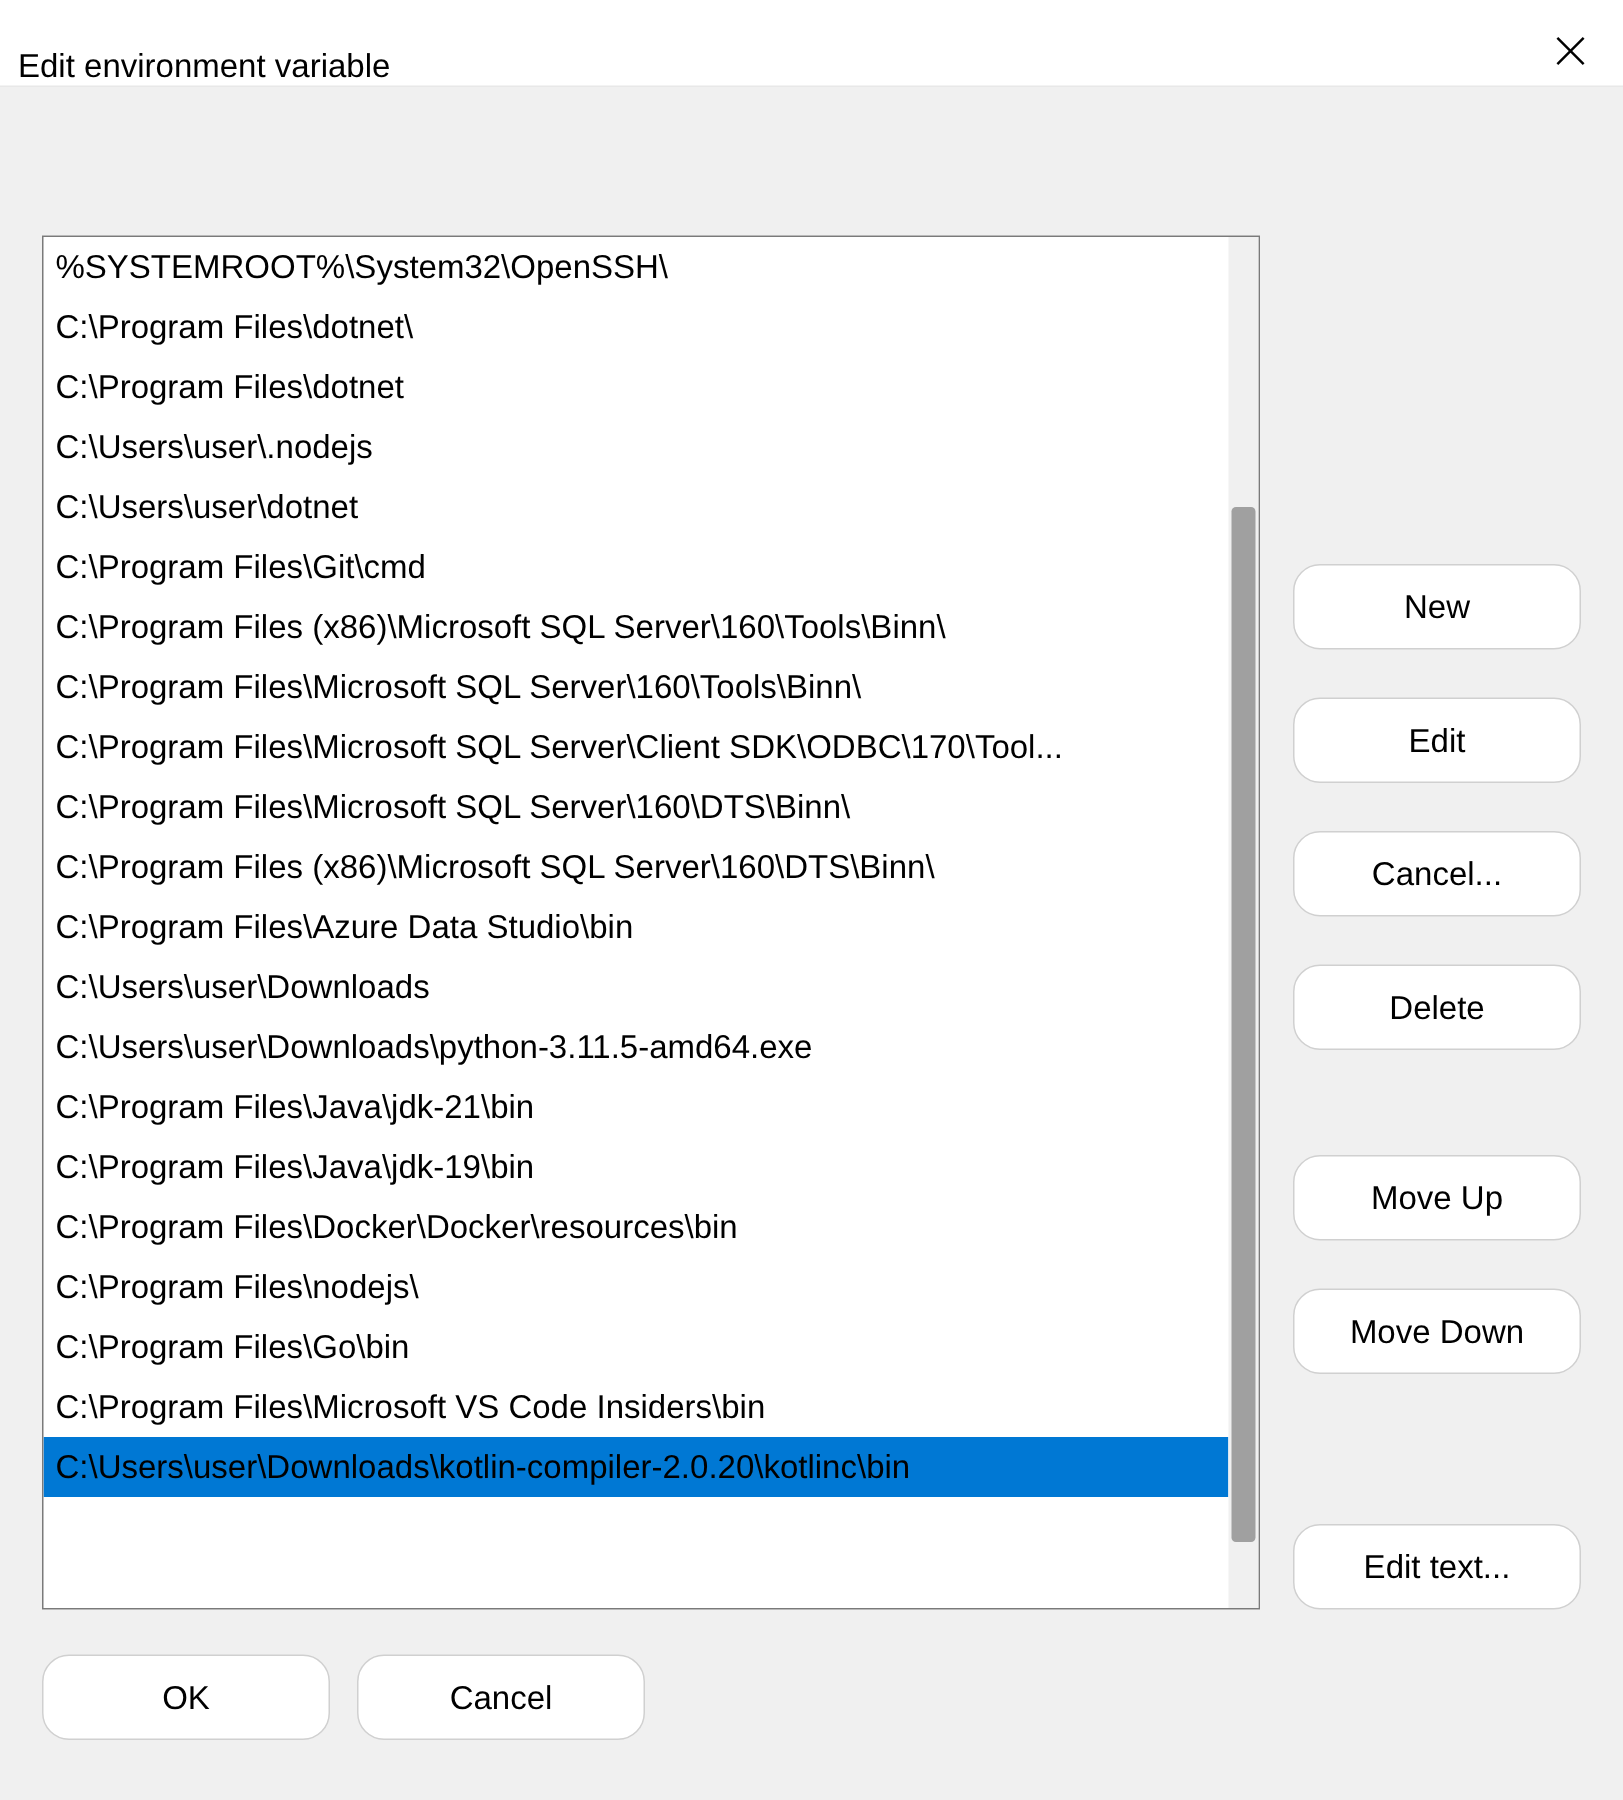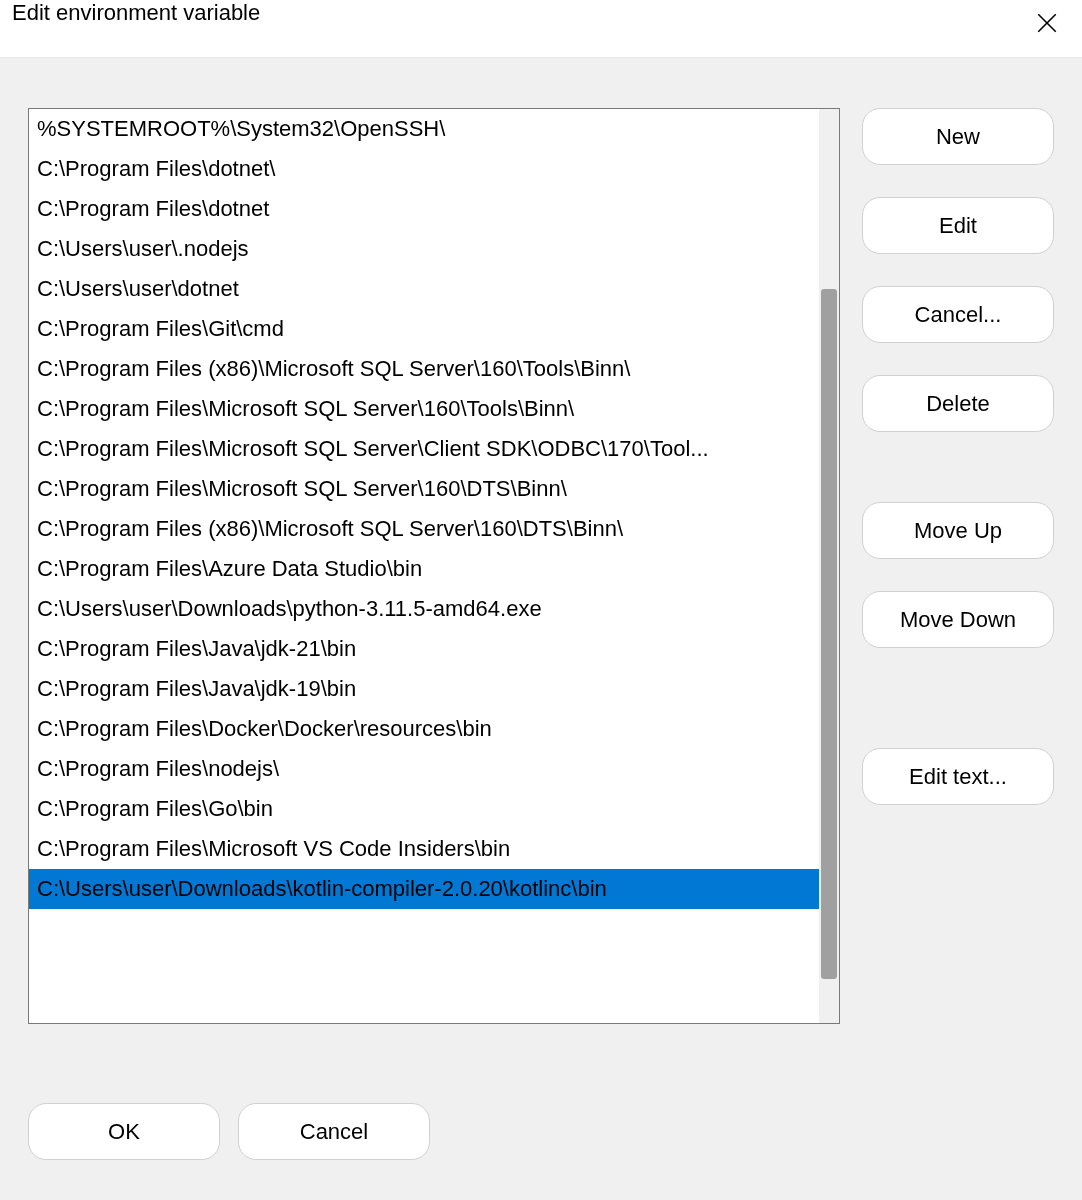--- a/index.html
+++ b/index.html
@@ -18,21 +18,21 @@
       width: 100%;
       height: 100%;
       background: #f0f0f0;
       display: flex;
       flex-direction: column;
     }
     .titlebar {
       height: 58px;
       background: #ffffff;
       display: flex;
-      align-items: flex-start;
+      align-items: flex-end;
       justify-content: space-between;
       padding: 0 12px;
       border-bottom: 1px solid #e8e8e8;
     }
     .title {
       font-size: 22px;
       color: #000;
       font-weight: 400;
     }
     .close-btn {
@@ -45,20 +45,21 @@
     }
     .close-btn svg {
       width: 20px;
       height: 20px;
     }
     .content {
       flex: 1;
       display: flex;
       padding: 50px 28px 30px 28px;
       gap: 22px;
+      align-items: flex-end;
     }
     .listbox-container {
       flex: 1;
       border: 1px solid #7a7a7a;
       background: #ffffff;
       height: 916px;
       display: flex;
       overflow: hidden;
     }
     .listbox {
@@ -154,20 +155,21 @@
           <div class="list-item">C:\Program Files\dotnet</div>
           <div class="list-item">C:\Users\user\.nodejs</div>
           <div class="list-item">C:\Users\user\dotnet</div>
           <div class="list-item">C:\Program Files\Git\cmd</div>
           <div class="list-item">C:\Program Files (x86)\Microsoft SQL Server\160\Tools\Binn\</div>
           <div class="list-item">C:\Program Files\Microsoft SQL Server\160\Tools\Binn\</div>
           <div class="list-item">C:\Program Files\Microsoft SQL Server\Client SDK\ODBC\170\Tool...</div>
           <div class="list-item">C:\Program Files\Microsoft SQL Server\160\DTS\Binn\</div>
           <div class="list-item">C:\Program Files (x86)\Microsoft SQL Server\160\DTS\Binn\</div>
           <div class="list-item">C:\Program Files\Azure Data Studio\bin</div>
+          <div class="list-item">C:\Users\user\Downloads</div>
           <div class="list-item">C:\Users\user\Downloads\python-3.11.5-amd64.exe</div>
           <div class="list-item">C:\Program Files\Java\jdk-21\bin</div>
           <div class="list-item">C:\Program Files\Java\jdk-19\bin</div>
           <div class="list-item">C:\Program Files\Docker\Docker\resources\bin</div>
           <div class="list-item">C:\Program Files\nodejs\</div>
           <div class="list-item">C:\Program Files\Go\bin</div>
           <div class="list-item">C:\Program Files\Microsoft VS Code Insiders\bin</div>
           <div class="list-item selected">C:\Users\user\Downloads\kotlin-compiler-2.0.20\kotlinc\bin</div>
         </div>
       <div class="scrollbar">

